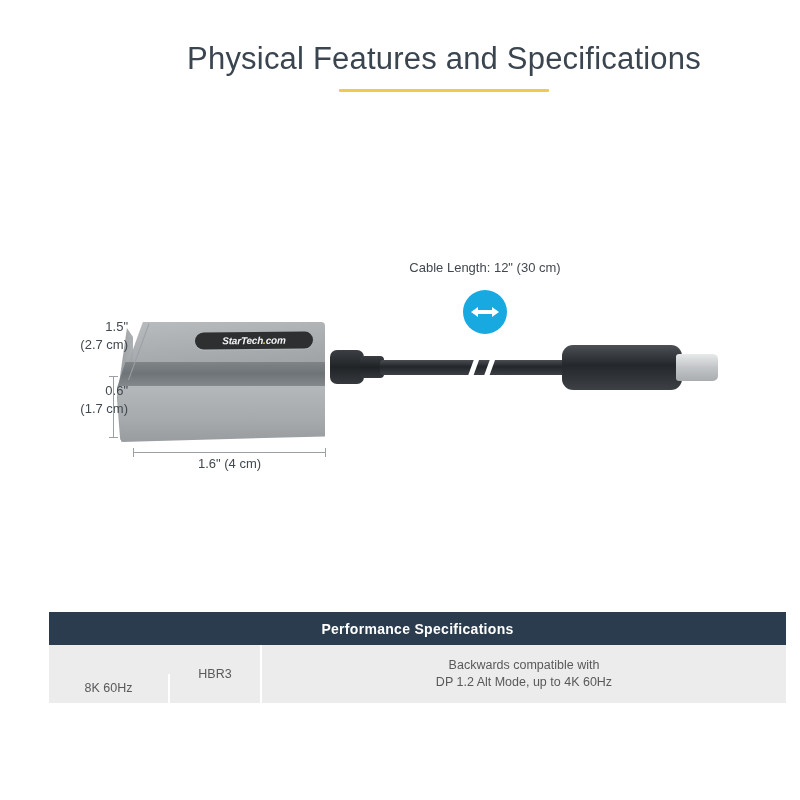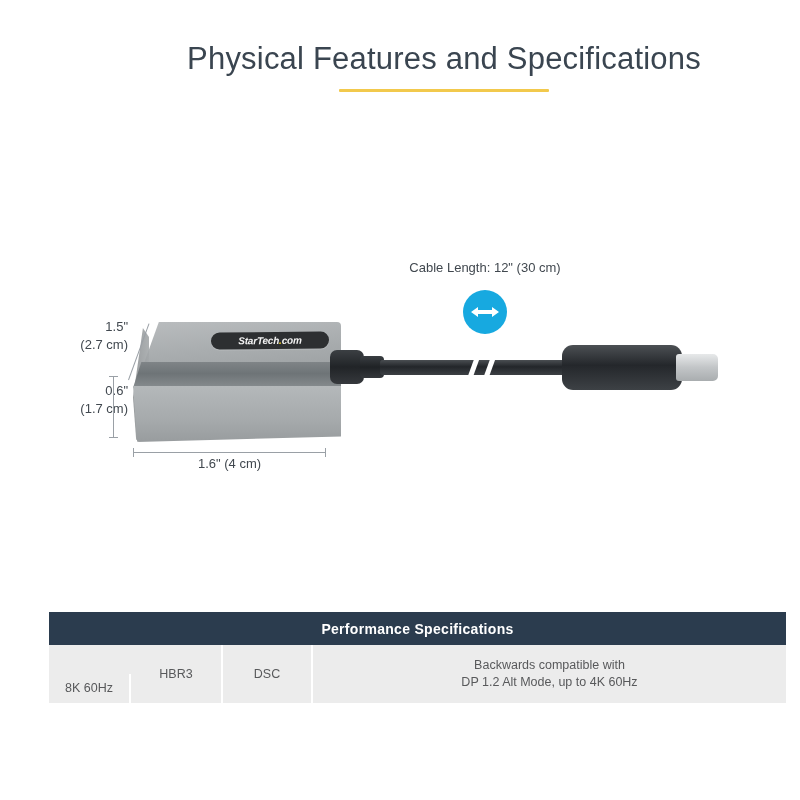--- a/index.html
+++ b/index.html
@@ -69,21 +69,21 @@
   }
   #cable-length-badge .arrow-svg {
     position: absolute;
     left: 50%; top: 50%;
     transform: translate(-50%, -50%);
   }
 
   
   #adapter {
     position: absolute;
-    left: 133px; top: 82px;
+    left: 117px; top: 82px;
     width: 208px; height: 122px;
   }
   .adapter-top {
     position: absolute;
     left: 10px; top: 0;
     width: 198px; height: 44px;
     background: linear-gradient(175deg, #b9bcbe 0%, #a9adaf 55%, #9ea2a4 100%);
     clip-path: polygon(8% 0%, 100% 0%, 100% 100%, 0% 100%);
     border-radius: 6px 4px 0 0;
   }
@@ -280,21 +280,21 @@
     align-items: center;
     justify-content: center;
     text-align: center;
     font-size: 12.5px;
     color: #58595b;
     line-height: 17px;
     border-right: 2px solid #ffffff;
     padding: 0 6px;
   }
   .spec-cell:last-child { border-right: none; }
-  .spec-cell.c0 { width: 82px; margin-top: 29px; }
+  .spec-cell.c0 { width: 121px; margin-top: 29px; }
   .spec-cell.c1 { width: 155px; }
   .spec-cell.c2 { width: 92px; }
   .spec-cell.c3 { width: 90px; }
   .spec-cell.c4 { flex: 1; }
 </style>
 </head>
 <body>
 
 <div id="page">
 
@@ -348,18 +348,17 @@
   <div id="dim-width-line"></div>
   <div id="dim-width-label">1.6" (4 cm)</div>
 
   <div id="spec-table">
     <div id="spec-table-header">
       <span id="spec-table-header-title">Performance  Specifications</span>
     </div>
     <div id="spec-table-row">
       <div class="spec-cell c0">8K 60Hz</div>
       <div class="spec-cell c2">HBR3</div>
-      <div class="spec-cell c3">DSC</div>
       <div class="spec-cell c4">Backwards compatible with<br>DP 1.2 Alt Mode, up to 4K 60Hz</div>
     </div>
   </div>
 
 </div>
 
 </body></html>

